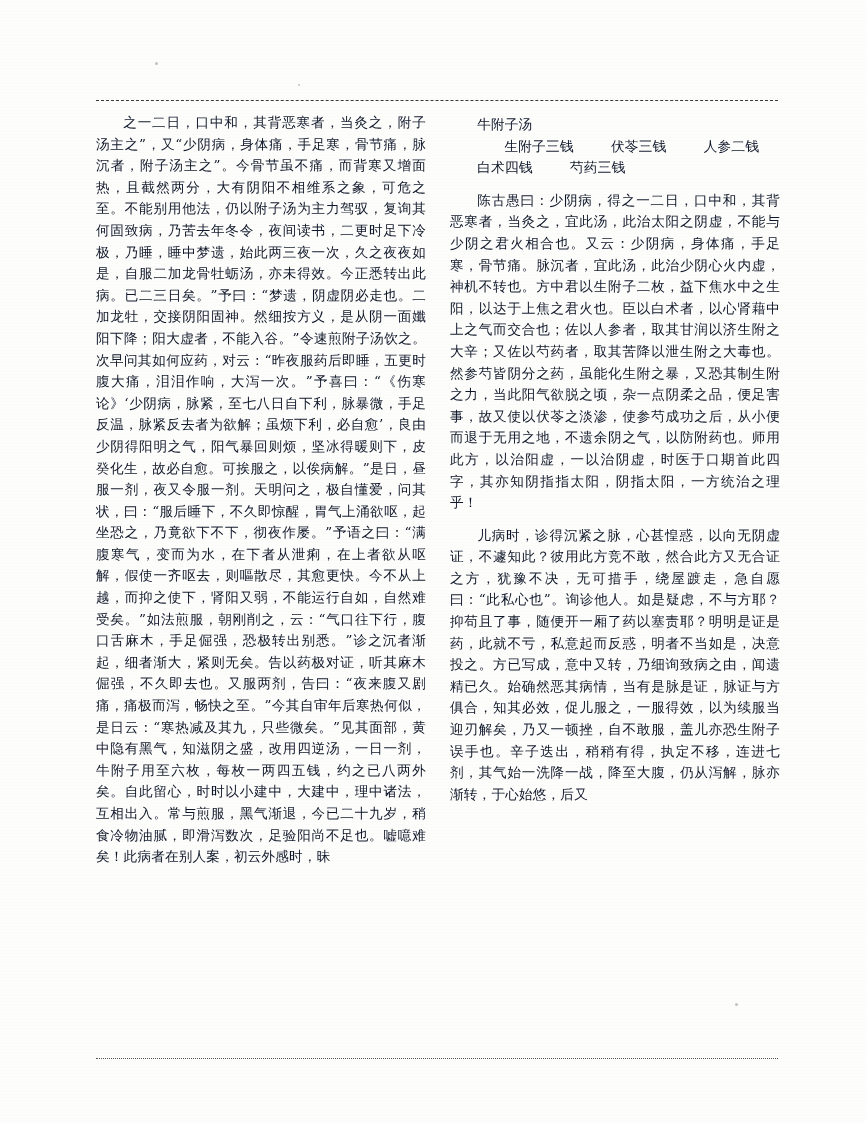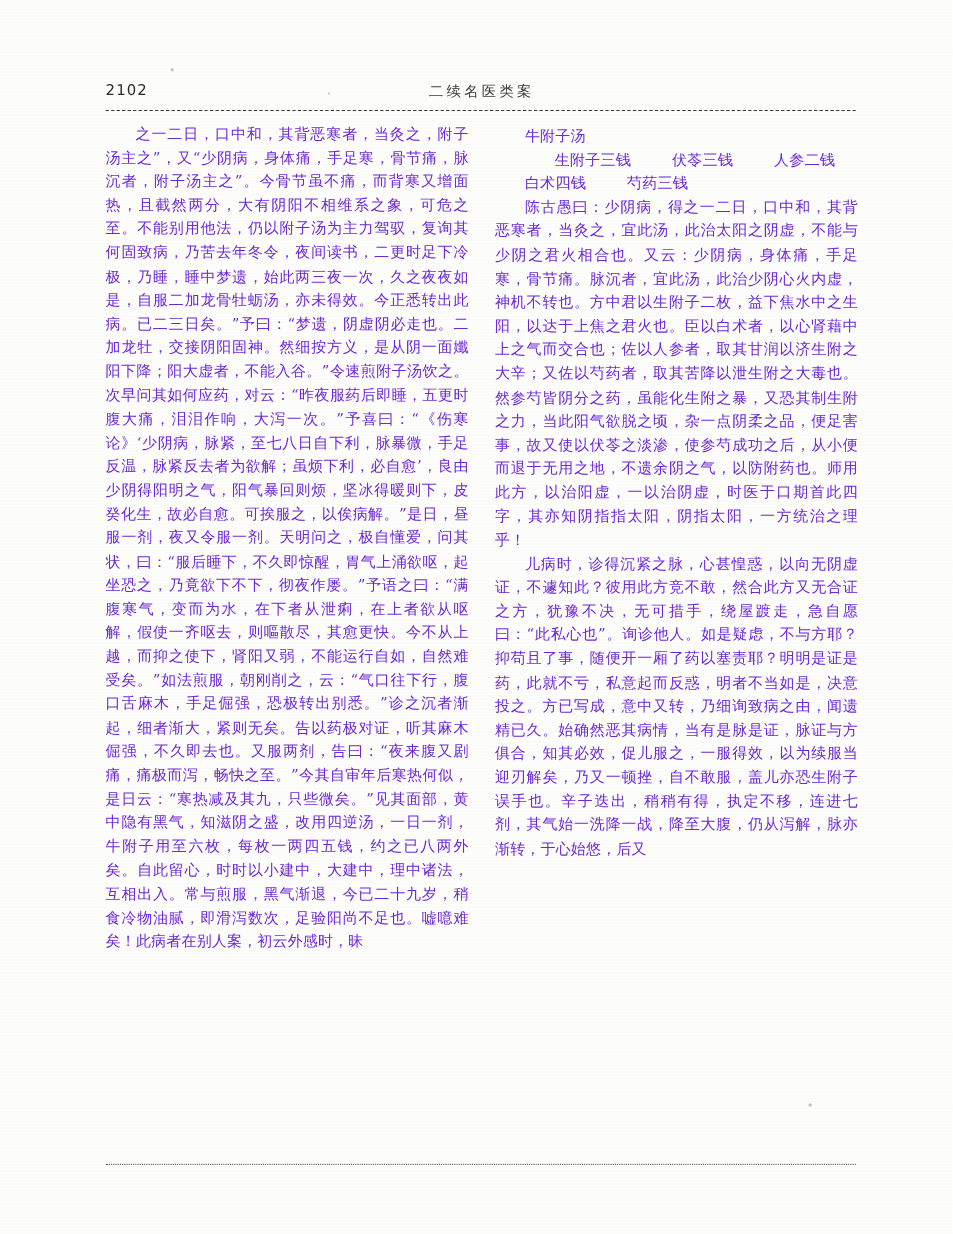--- a/index.html
+++ b/index.html
@@ -83,28 +83,28 @@
     height: 930px;
     overflow: hidden;
   }
   .col p {
     margin: 0;
     font-size: 13.6px;
     line-height: 21.6px;
     text-align: justify;
     text-justify: inter-ideograph;
     letter-spacing: 0.2px;
-    color: #6d28d9;
+    color: #0f172a;
     word-break: break-all;
   }
   .col p.indent {
     text-indent: 2em;
   }
   .col p + p {
-    margin-top: 0;
+    margin-top: 11px;
   }
   .recipe-title {
     margin: 2px 0 0 0 !important;
     text-indent: 2em;
     font-size: 13.6px;
     line-height: 21.6px;
   }
   .recipe-line {
     margin: 0 !important;
     text-indent: 2em;
@@ -147,24 +147,20 @@
     background: #777;
     border-radius: 50%;
     opacity: 0.45;
   }
 </style>
 </head>
 <body>
 
 <div class="page">
 
-  <div class="header">
-    <div class="folio">2102</div>
-    <div class="running-title">二续名医类案</div>
-  </div>
 
   <div class="rule dashed"></div>
 
   <div class="columns">
 
     <div class="col">
       <p class="indent">之一二日，口中和，其背恶寒者，当灸之，附子汤主之”，又“少阴病，身体痛，手足寒，骨节痛，脉沉者，附子汤主之”。今骨节虽不痛，而背寒又增面热，且截然两分，大有阴阳不相维系之象，可危之至。不能别用他法，仍以附子汤为主力驾驭，复询其何固致病，乃苦去年冬令，夜间读书，二更时足下冷极，乃睡，睡中梦遗，始此两三夜一次，久之夜夜如是，自服二加龙骨牡蛎汤，亦未得效。今正悉转出此病。已二三日矣。”予曰：“梦遗，阴虚阴必走也。二加龙牡，交接阴阳固神。然细按方义，是从阴一面孅阳下降；阳大虚者，不能入谷。”令速煎附子汤饮之。次早问其如何应药，对云：“昨夜服药后即睡，五更时腹大痛，泪泪作响，大泻一次。”予喜曰：“《伤寒论》‘少阴病，脉紧，至七八日自下利，脉暴微，手足反温，脉紧反去者为欲解；虽烦下利，必自愈’，良由少阴得阳明之气，阳气暴回则烦，坚冰得暖则下，皮癸化生，故必自愈。可挨服之，以俟病解。”是日，昼服一剂，夜又令服一剂。天明问之，极自懂爱，问其状，曰：“服后睡下，不久即惊醒，胃气上涌欲呕，起坐恐之，乃竟欲下不下，彻夜作屡。”予语之曰：“满腹寒气，变而为水，在下者从泄痢，在上者欲从呕解，假使一齐呕去，则嘔散尽，其愈更快。今不从上越，而抑之使下，肾阳又弱，不能运行自如，自然难受矣。”如法煎服，朝刚削之，云：“气口往下行，腹口舌麻木，手足倔强，恐极转出别悉。”诊之沉者渐起，细者渐大，紧则无矣。告以药极对证，听其麻木倔强，不久即去也。又服两剂，告曰：“夜来腹又剧痛，痛极而泻，畅快之至。”今其自审年后寒热何似，是日云：“寒热减及其九，只些微矣。”见其面部，黄中隐有黑气，知滋阴之盛，改用四逆汤，一日一剂，牛附子用至六枚，每枚一两四五钱，约之已八两外矣。自此留心，时时以小建中，大建中，理中诸法，互相出入。常与煎服，黑气渐退，今已二十九岁，稍食冷物油腻，即滑泻数次，足验阳尚不足也。嘘噫难矣！此病者在别人案，初云外感时，昧</p>
     </div>
 
     <div class="col">

